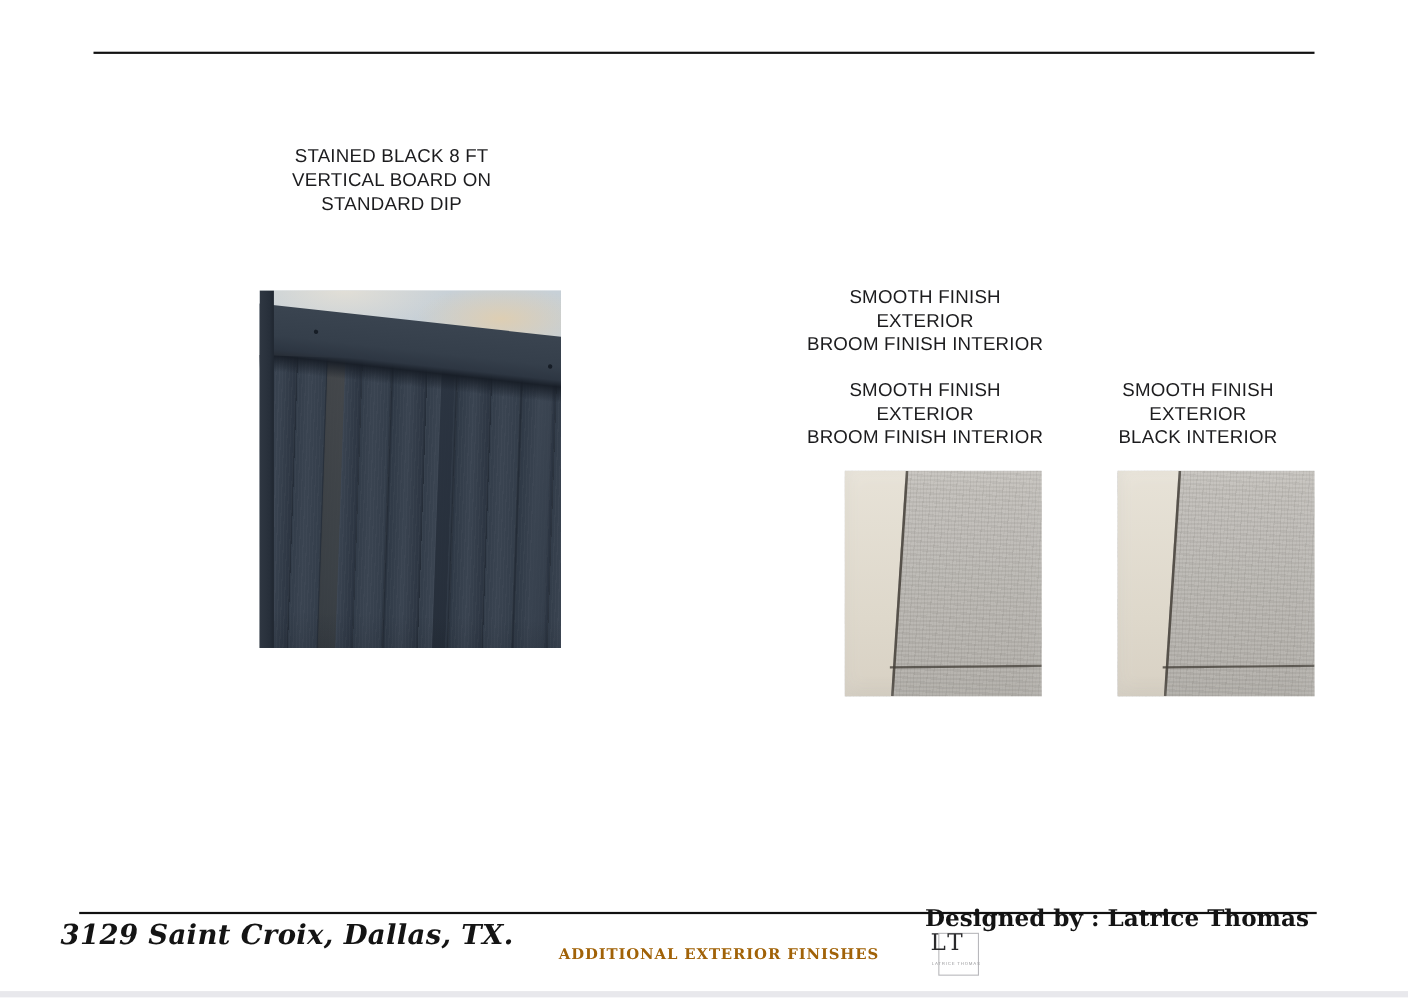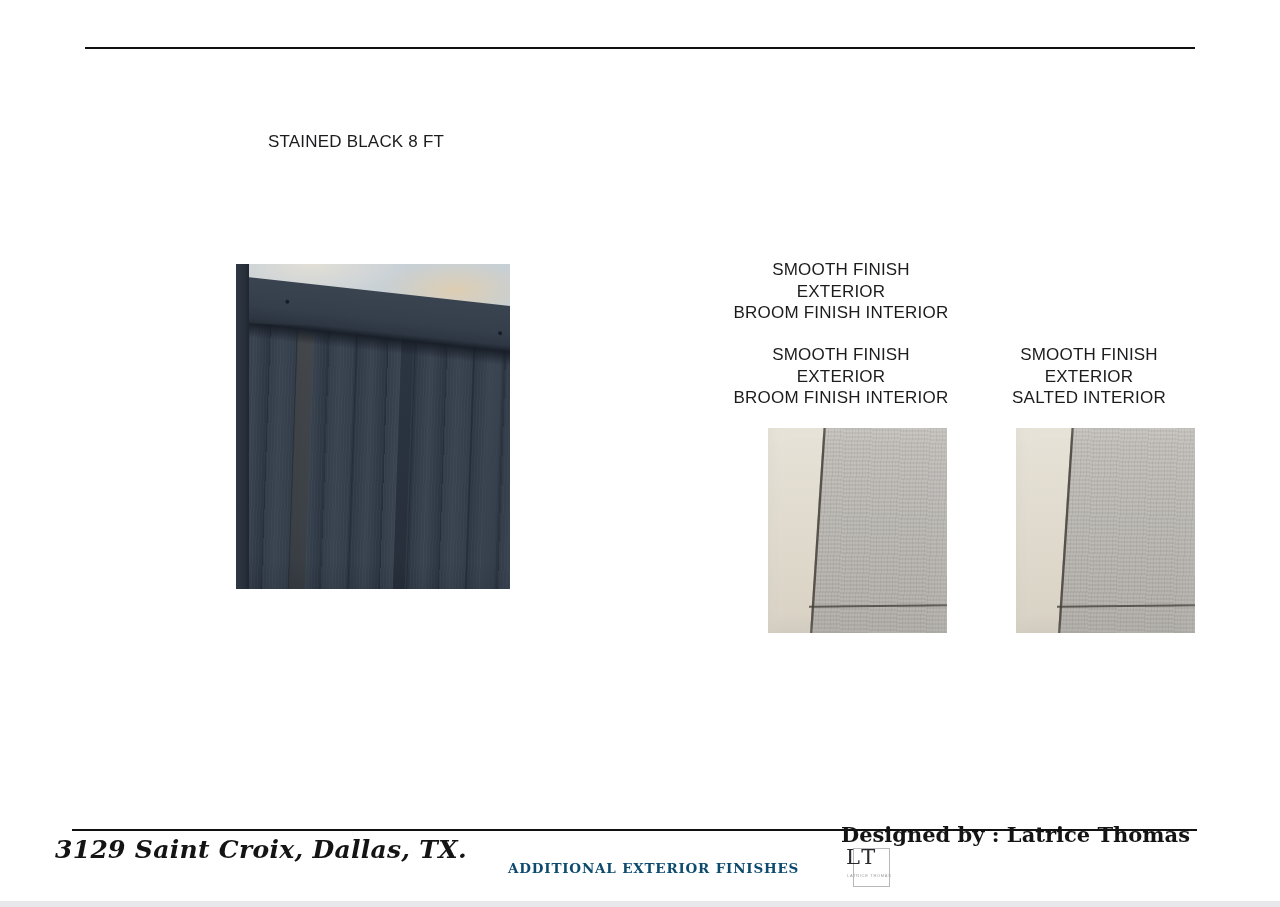--- a/index.html
+++ b/index.html
@@ -92,21 +92,21 @@
 
   
   .footer-address {
     position:absolute; left:55px; top:835px;
     font-family:"DejaVu Serif", serif; font-weight:bold;
     font-size:25px; color:#141414; letter-spacing:0.3px;font-style:italic;
   }
   .footer-section-label {
     position:absolute; left:508px; top:860px;
     font-family:"DejaVu Serif", serif; font-weight:bold;
-    font-size:13.5px; color:#0c4a6e; letter-spacing:0.8px;
+    font-size:13.5px; color:#a16207; letter-spacing:0.8px;
   }
   .footer-designed-by {
     position:absolute; right:90px; top:822px;
     font-family:"DejaVu Serif", serif; font-weight:bold;
     font-size:21px; color:#141414;
   }
   .logo { position:absolute; left:845px; top:846px; width:46px; height:42px; }
   .logo-box {
     position:absolute; left:8px; top:2px; width:37px; height:39px;
     border:1px solid #b8b8bc; background:transparent;
@@ -123,20 +123,22 @@
 </style>
 </head>
 <body>
 
 <div class="page">
 
   <div class="rule rule-top"></div>
 
   <div class="spec spec-fence">
     <div>STAINED BLACK 8 FT</div>
+    <div>VERTICAL BOARD ON</div>
+    <div>STANDARD DIP</div>
   </div>
 
   <div class="fence-photo">
     <div class="fence-boards">
       <div class="batten batten-1"></div>
       <div class="batten batten-2"></div>
       <div class="batten batten-3"></div>
       <div class="boards-shade"></div>
     </div>
     <div class="fence-rail">
@@ -151,21 +153,21 @@
     <div>BROOM FINISH INTERIOR</div>
   </div>
 
   <div class="spec spec-front">
     <div>SMOOTH FINISH EXTERIOR</div>
     <div>BROOM FINISH INTERIOR</div>
   </div>
 
   <div class="spec spec-patio">
     <div>SMOOTH FINISH EXTERIOR</div>
-    <div>SALTED INTERIOR</div>
+    <div>BLACK INTERIOR</div>
   </div>
 
   <div class="concrete concrete-front">
     <div class="c-smooth"></div>
     <div class="c-joint"></div>
     <div class="c-hjoint"></div>
     <div class="c-vignette"></div>
   </div>
 
   <div class="concrete concrete-patio">

